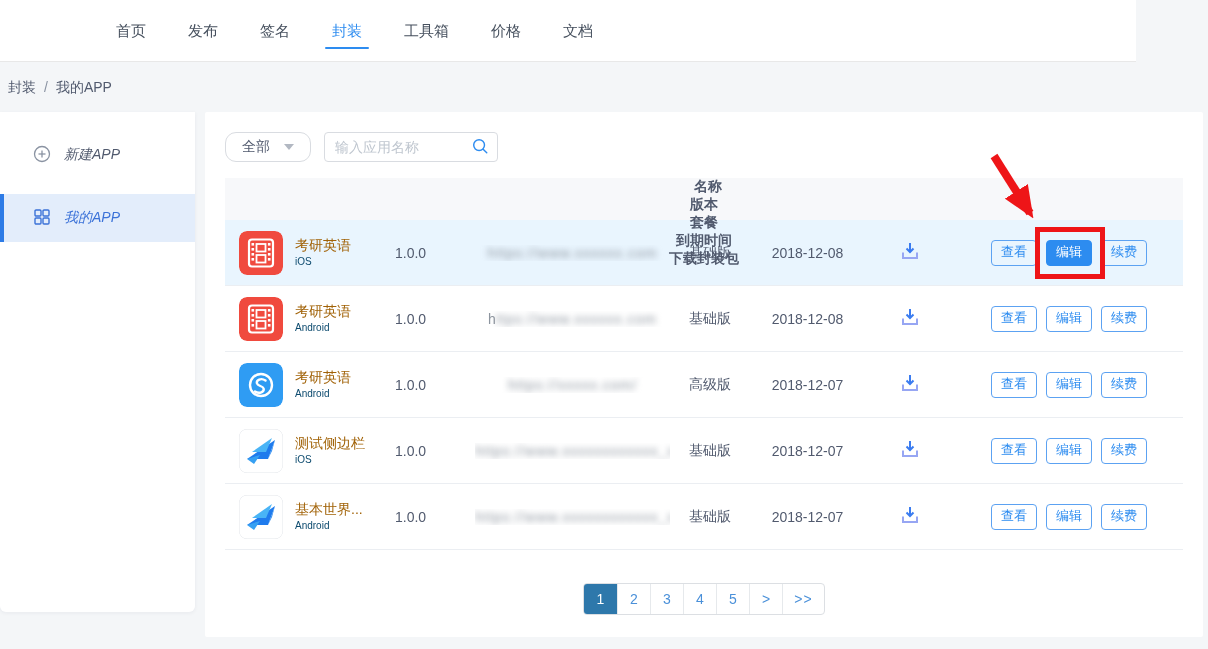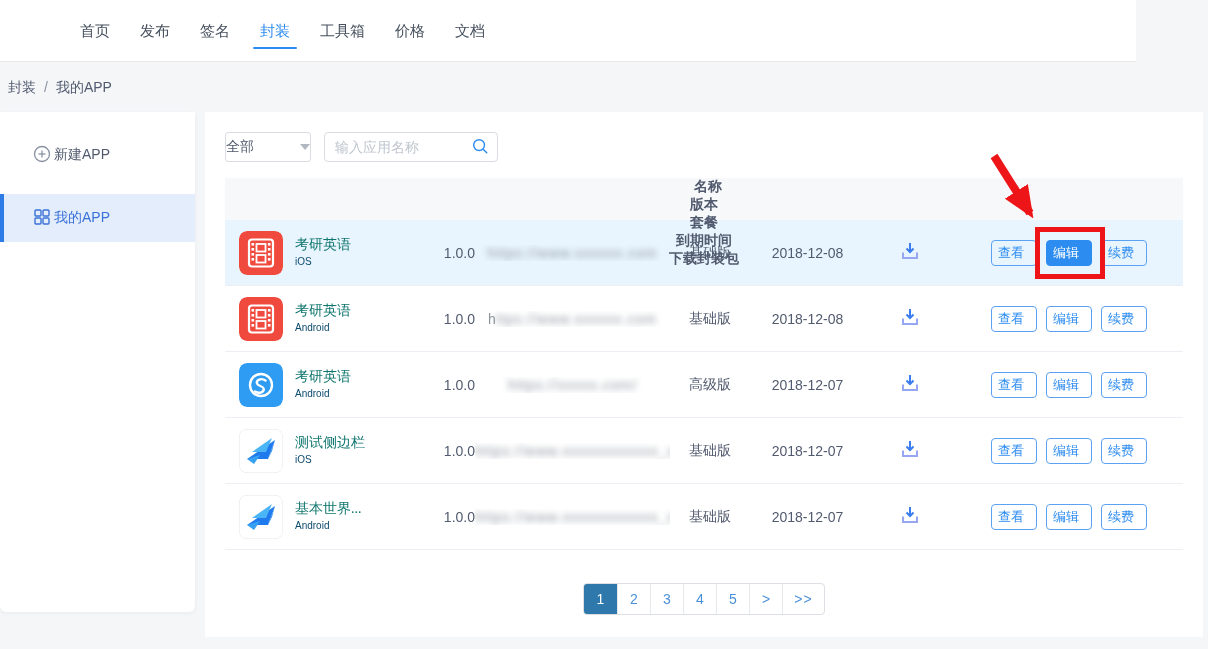--- a/index.html
+++ b/index.html
@@ -6,60 +6,60 @@
   html,body { width:1208px; height:649px; }
   body {
     font-family:"Liberation Sans","DejaVu Sans",sans-serif;
     background:#f4f6f8; position:relative; overflow:hidden;
     color:#515a6e; font-size:14px;
   }
   
   .topnav {
     position:absolute; left:0; top:0; width:1136px; height:62px;
     background:#fff; border-bottom:1px solid #e8e8e8;
-    display:flex; align-items:center; padding-left:80px; gap:30px; z-index:2;
+    display:flex; align-items:center; padding-left:116px; gap:42px; z-index:2;
   }
   .nav-item { position:relative; font-size:15px; color:#46505e; cursor:pointer; line-height:62px; height:62px; }
   .nav-item.active { color:#2d8cf0; }
   .nav-item.active::after {
     content:""; position:absolute; left:50%; transform:translateX(-50%);
     bottom:13px; width:44px; height:2px; background:#2d8cf0; border-radius:1px;
   }
   
   .breadcrumb {
     position:absolute; left:8px; top:62px; height:50px; line-height:50px;
     font-size:14px; color:#515a6e;
   }
   .breadcrumb .sep { margin:0 8px; color:#8a93a2; }
   
   .sidebar {
     position:absolute; left:0; top:112px; width:195px; height:500px;
     background:#fff; border-radius:0 0 6px 6px;
     box-shadow:0 1px 4px rgba(30,40,60,.06);
   }
   .side-item {
-    display:flex; align-items:center; gap:3px; height:50px;
-    padding-left:33px; cursor:pointer; color:#515a6e; font-size:14px;
+    display:flex; align-items:center; gap:13px; height:50px;
+    padding-left:33px; cursor:pointer; color:#515a6e; font-size:14px;font-style:italic;
   }
   .side-item.first { margin-top:18px; }
   .side-item.selected {
     margin-top:14px; height:48px;
     background:#e3edfb; border-left:4px solid #2d7be6; padding-left:29px;
     color:#3b72d8;
   }
   
   .main {
     position:absolute; left:205px; top:112px; width:998px; height:525px;
     background:#fff; border-radius:2px;
   }
   .controls { position:absolute; left:20px; top:20px; display:flex; gap:13px; }
   .select-box {
-    width:86px; height:30px; border:1px solid #d9dce1; border-radius:3px;
+    width:86px; height:30px; border:1px solid #d9dce1; border-radius:11px;
     display:flex; align-items:center; justify-content:space-between;
-    padding:0 0; color:#515a6e; cursor:pointer; background:#fff;
+    padding:0 16px; color:#515a6e; cursor:pointer; background:#fff;
   }
   .caret-down {
     width:0; height:0; border-left:5px solid transparent; border-right:5px solid transparent;
     border-top:6px solid #b2b8c2;
   }
   .search-box {
     width:174px; height:30px; border:1px solid #d9dce1; border-radius:4px;
     display:flex; align-items:center; padding:0 8px 0 10px; background:#fff;gap:40px;
   }
   .search-box input {
@@ -73,38 +73,38 @@
     height:42px; background:#f7f8fa; display:flex; align-items:center;
     font-weight:bold; color:#515a6e; font-size:14px;flex-direction:column;
   }
   .tr {
     height:66px; display:flex; align-items:center;
     border-bottom:1px solid #ebeef2; font-size:14px; color:#515a6e; background:#fff;
   }
   .tr.highlight { background:#e9f5fe; }
   .col-name { width:170px; display:flex; align-items:center; padding-left:14px; }
   .th.col-name { padding-left:75px; }
-  .col-version { width:80px;  text-align:right; }
+  .col-version { width:80px;  text-align:left; }
   .col-url     { width:195px; text-align:center; overflow:hidden; white-space:nowrap; }
   .col-plan    { width:80px;  text-align:center; }
   .col-expiry  { width:115px; text-align:center; }
   .col-dl      { width:90px;  text-align:center; }
   .col-ops     { width:228px; display:flex; justify-content:center; gap:9px; }
   .th { text-align:center; }
   .app-icon { width:44px; height:44px; border-radius:8px; flex:0 0 44px; }
   .name-block { margin-left:12px; text-align:left; line-height:1.35; }
-  .app-name { font-size:14px; color:#0f766e;font-family:Liberation Serif, serif; }
+  .app-name { font-size:14px; color:#a16207; }
   .app-platform { font-size:10px; color:#0c4a6e; }
   .url-blur { filter:blur(3px); color:#8d959f; letter-spacing:1px; }
   .url-plain { color:#8d959f; }
   .btn {
     min-width:46px; height:26px; line-height:24px; padding:0 6px;
     border:1px solid #5ca2f2; border-radius:4px; color:#2d8cf0;
-    font-size:13px; text-align:left; background:transparent; cursor:pointer;
-    font-family:Liberation Sans, sans-serif;
+    font-size:13px; text-align:center; background:transparent; cursor:pointer;
+    font-family:Liberation Mono, monospace;
   }
   .btn.solid { background:#2d8cf0; border-color:#2d8cf0; color:#fff; }
   .dl-link { display:inline-block; cursor:pointer; }
   
   .pagination {
     position:absolute; left:50%; transform:translateX(-50%); top:471px;
     display:flex; border:1px solid #dcdfe3; border-radius:4px; overflow:hidden;
     height:32px; background:#fff;
   }
   .page-cell {

